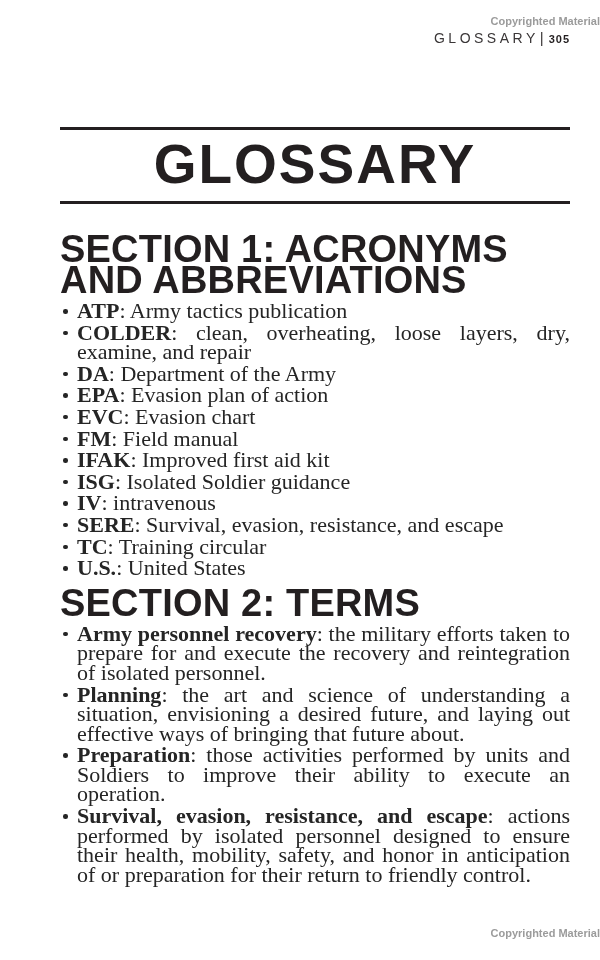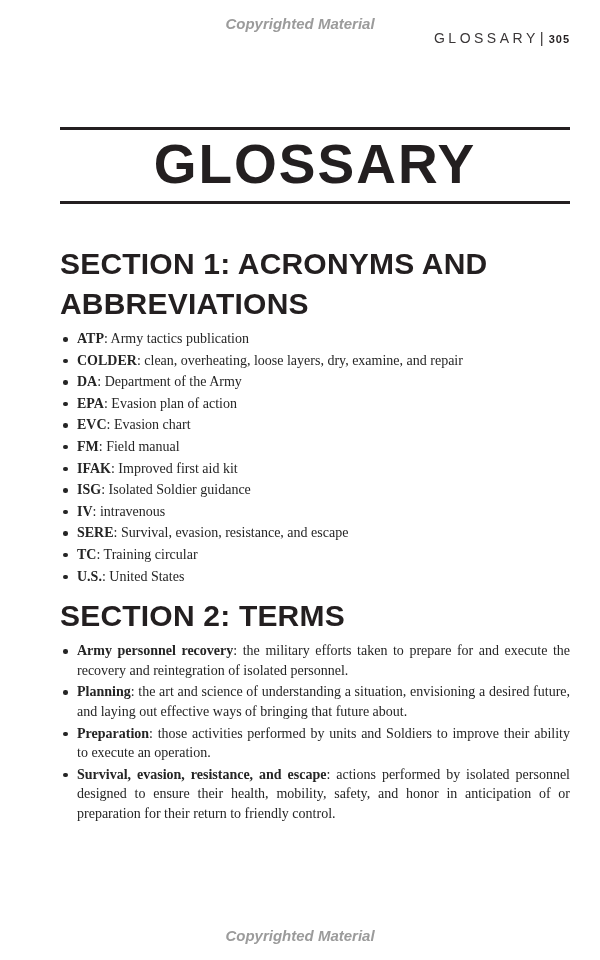--- a/index.html
+++ b/index.html
@@ -10,25 +10,24 @@
     --running-head:#3a3637;
   }
   *{box-sizing:border-box;}
   html,body{margin:0;padding:0;}
   body{
     width:600px;height:960px;position:relative;overflow:hidden;
     background:var(--page-background);
     font-family:"Liberation Serif",serif;
   }
   .watermark{
-    position:absolute;left:0;width:100%;text-align:center;
+    position:absolute;left:0;width:100%;text-align:right;
     font-family:"Liberation Sans",sans-serif;
-    font-weight:700;font-size:15px;letter-spacing:0;
+    font-weight:700;font-size:11px;letter-spacing:0;
     color:var(--watermark);
-    font-style:italic;
   }
   .watermark-top{top:15px;}
   .watermark-bottom{top:927px;}
 
   .running-head{
     position:absolute;top:29px;right:30px;
     font-family:"Liberation Sans",sans-serif;
     color:var(--ink);white-space:nowrap;
   }
   .rh-title{font-size:14px;letter-spacing:3.5px;font-weight:400;color:var(--running-head);}
@@ -44,30 +43,30 @@
     padding:7px 0 9px;
   }
   .page-title{
     margin:0;text-align:center;
     font-family:"Liberation Sans",sans-serif;
     font-weight:800;font-size:55px;line-height:55px;letter-spacing:2px;
     color:var(--ink);
   }
 
   .section-heading{
-    margin:40px 0 5px;
+    margin:30px 0 5px;
     font-family:"Liberation Sans",sans-serif;
-    font-weight:800;font-size:30px;line-height:40px;letter-spacing:0.2px;
+    font-weight:800;font-size:38px;line-height:31px;letter-spacing:0.2px;
     color:var(--ink);
   }
   .glossary-section + .glossary-section .section-heading{margin-top:10px;}
 
   .entries{
     list-style:none;margin:0;padding:0;
-    font-size:14px;line-height:19.6px;
+    font-size:22px;line-height:19.6px;
     color:var(--body-text);
   }
   .entries li{display:flex;margin:0 0 2px 0;}
   .bullet{flex:0 0 17px;position:relative;}
   .bullet::before{
     content:"";position:absolute;left:3px;top:8px;
     width:4.5px;height:4.5px;border-radius:50%;
     background:var(--body-text);
   }
   .entry-text{flex:1;text-align:justify;text-justify:inter-word;}

